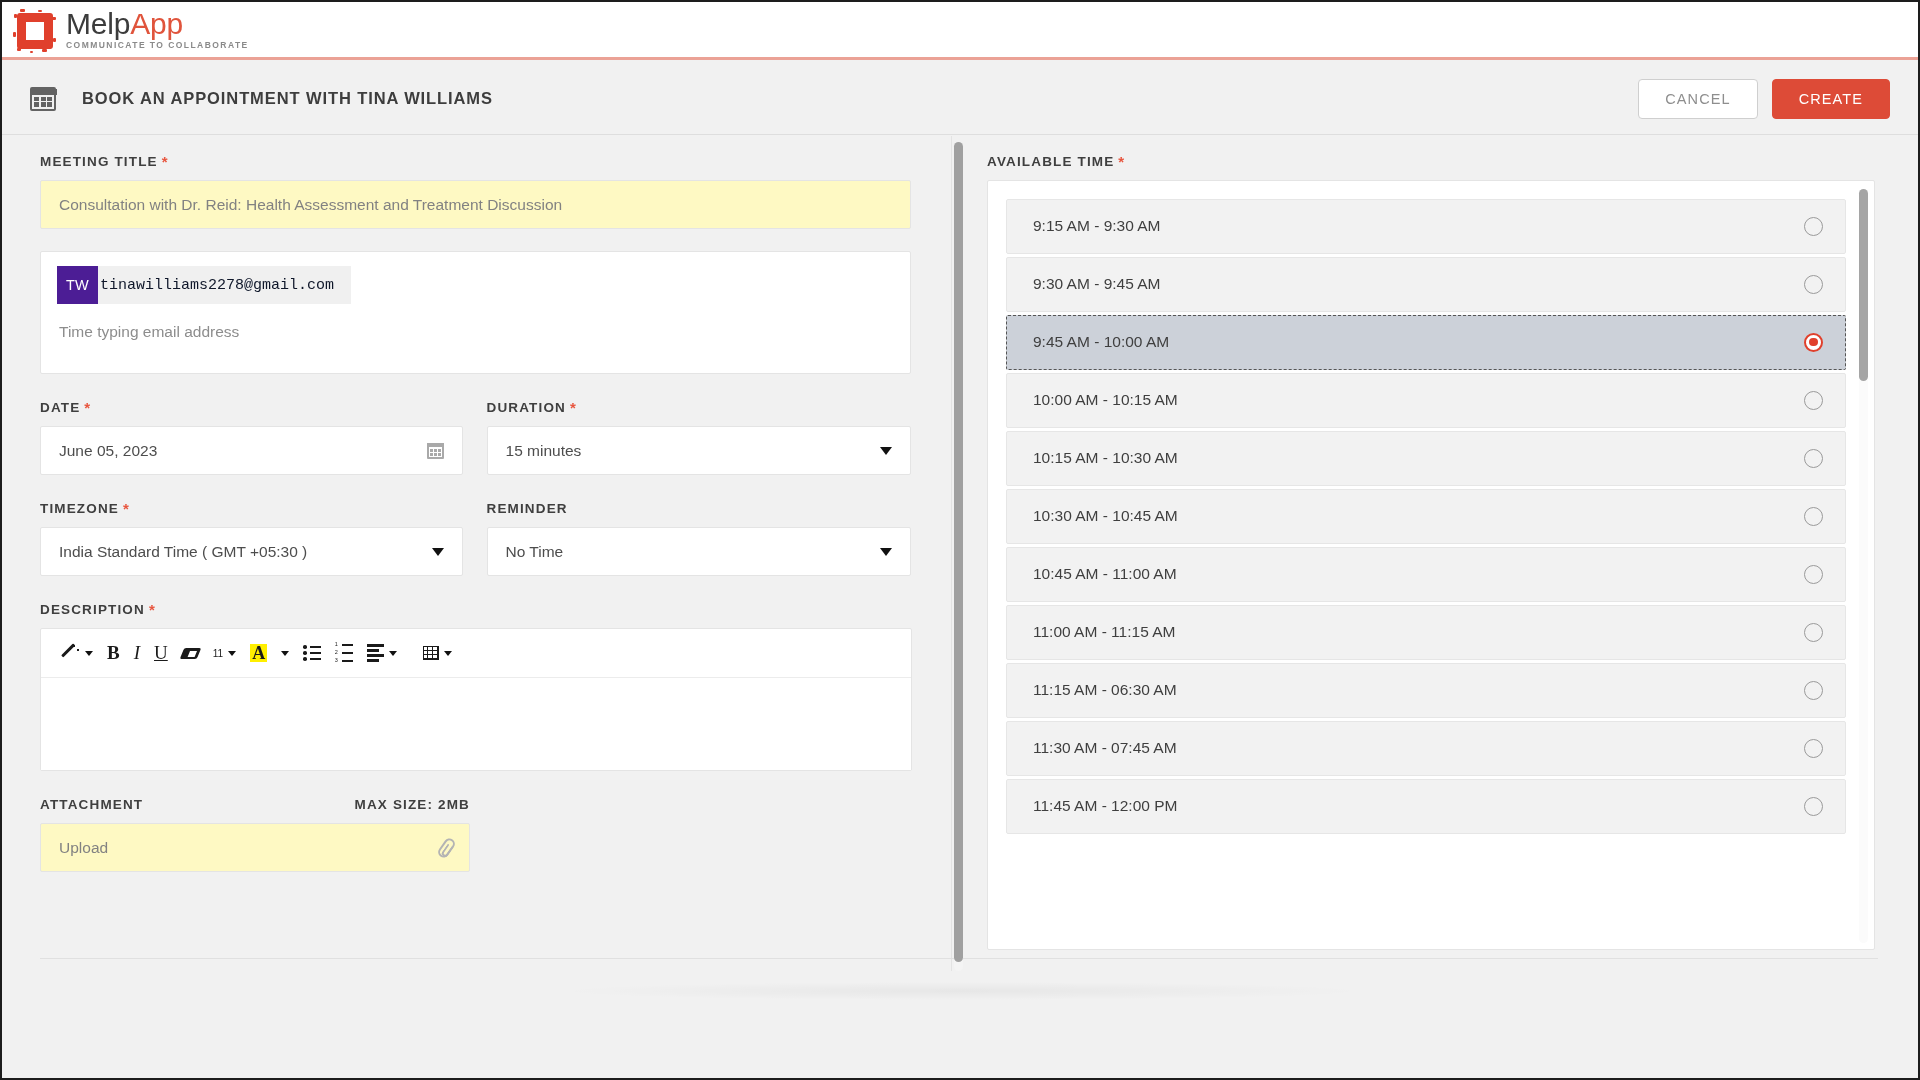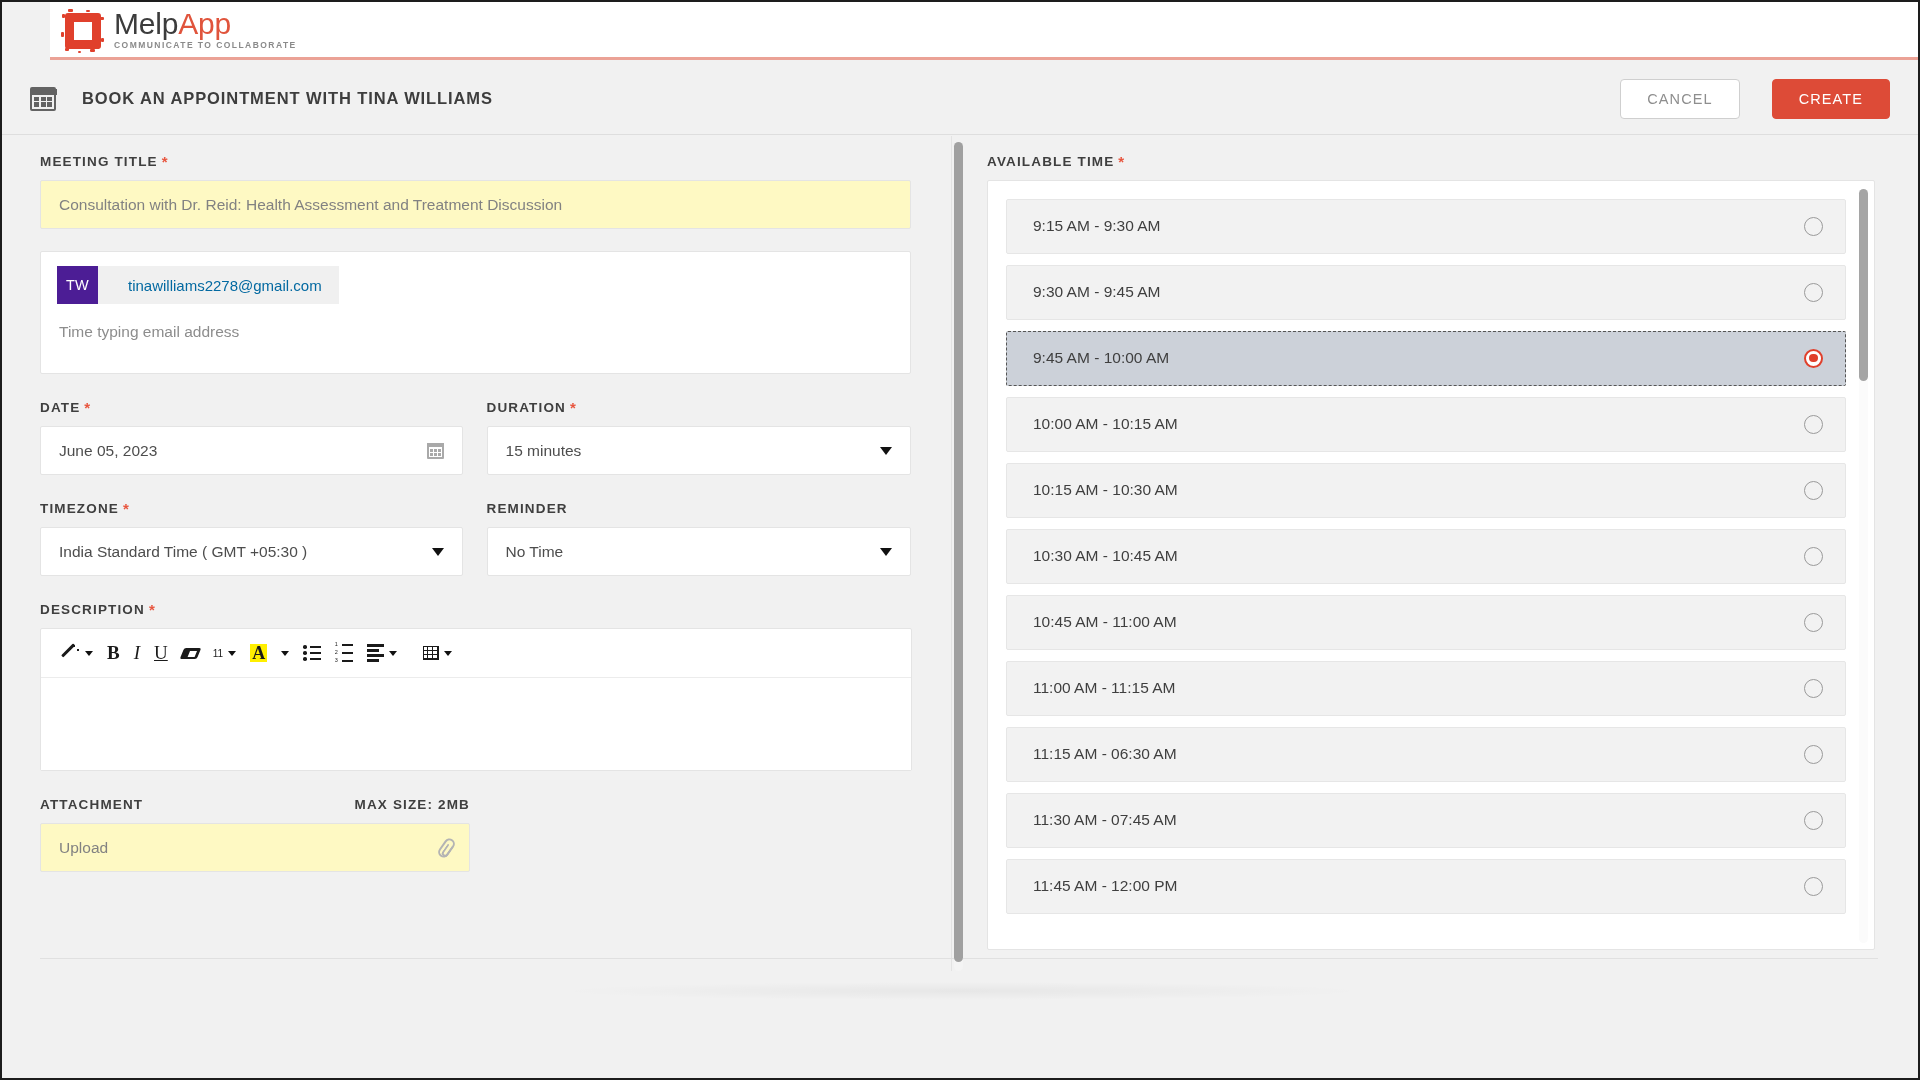--- a/index.html
+++ b/index.html
@@ -24,21 +24,20 @@
   
   .brandbar {
     position: absolute;
     top: 0; left: 0; right: 0;
     height: 58px;
     background: #ffffff;
     border-bottom: 3px solid #eba296;
     display: flex;
     align-items: center;
     padding-left: 10px;
-    margin-left: 48px;
   }
   .logo-wrap { display: flex; align-items: flex-start; }
   .logo-mark {
     width: 46px; height: 46px;
     position: relative;
     flex: 0 0 auto;
     margin-top: 2px;
   }
   .logo-mark .ring {
     position: absolute;
@@ -102,21 +101,21 @@
     gap: 1.5px;
   }
   .cal-icon .dots i { background: #636363; display: block; }
   .page-title {
     margin-left: 26px;
     font-size: 16.5px;
     font-weight: 700;
     letter-spacing: 0.9px;
     color: #3d3d3d;
   }
-  .titlebar-actions { margin-left: auto; display: flex; gap: 32px; align-items: center; }
+  .titlebar-actions { margin-left: auto; display: flex; gap: 14px; align-items: center; }
   .btn {
     font-family: "Liberation Sans", sans-serif;
     font-size: 14.5px;
     letter-spacing: 1.1px;
     border-radius: 4px;
     cursor: pointer;
     height: 40px;
     padding: 0 26px;
     display: flex;
     align-items: center;
@@ -213,23 +212,24 @@
     color: #ffffff;
     font-size: 14.5px;
     display: flex;
     align-items: center;
     justify-content: center;
     letter-spacing: 0.3px;
   }
   .chip .email {
     display: flex;
     align-items: center;
-    padding: 0 17px 0 30px;
+    padding: 0 17px 0 2px;
     font-size: 15px;
-    color: #0369a1;
+    color: #0f172a;
+    font-family: Liberation Mono, monospace;
   }
   .chip-input {
     margin-top: 19px;
     font-size: 15.5px;
     color: #8d8d8d;
     padding-left: 2px;
   }
 
   .row2 { display: flex; gap: 24px; margin-top: 26px; }
   .col-half { width: 428px; }
@@ -440,21 +440,21 @@
     overflow: hidden;
   }
   .slot {
     height: 55px;
     background: #f2f2f2;
     border: 1px solid #e6e6e6;
     border-radius: 2px;
     display: flex;
     align-items: center;
     padding: 0 22px 1px 26px;
-    margin-bottom: 11px;
+    margin-bottom: 3px;
     font-size: 15.5px;
     color: #3f3f3f;
     cursor: pointer;
     width: 840px;
   }
   .slot.selected {
     background: #ccd1d9;
     border: 1.5px dashed #555555;
   }
   .slot .radio {

